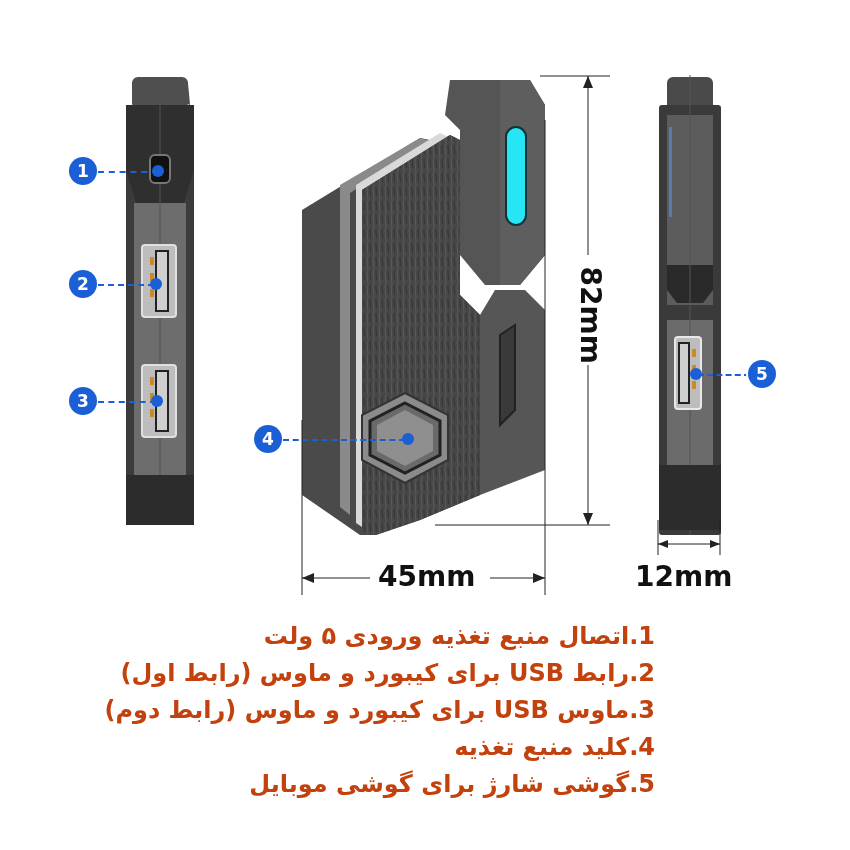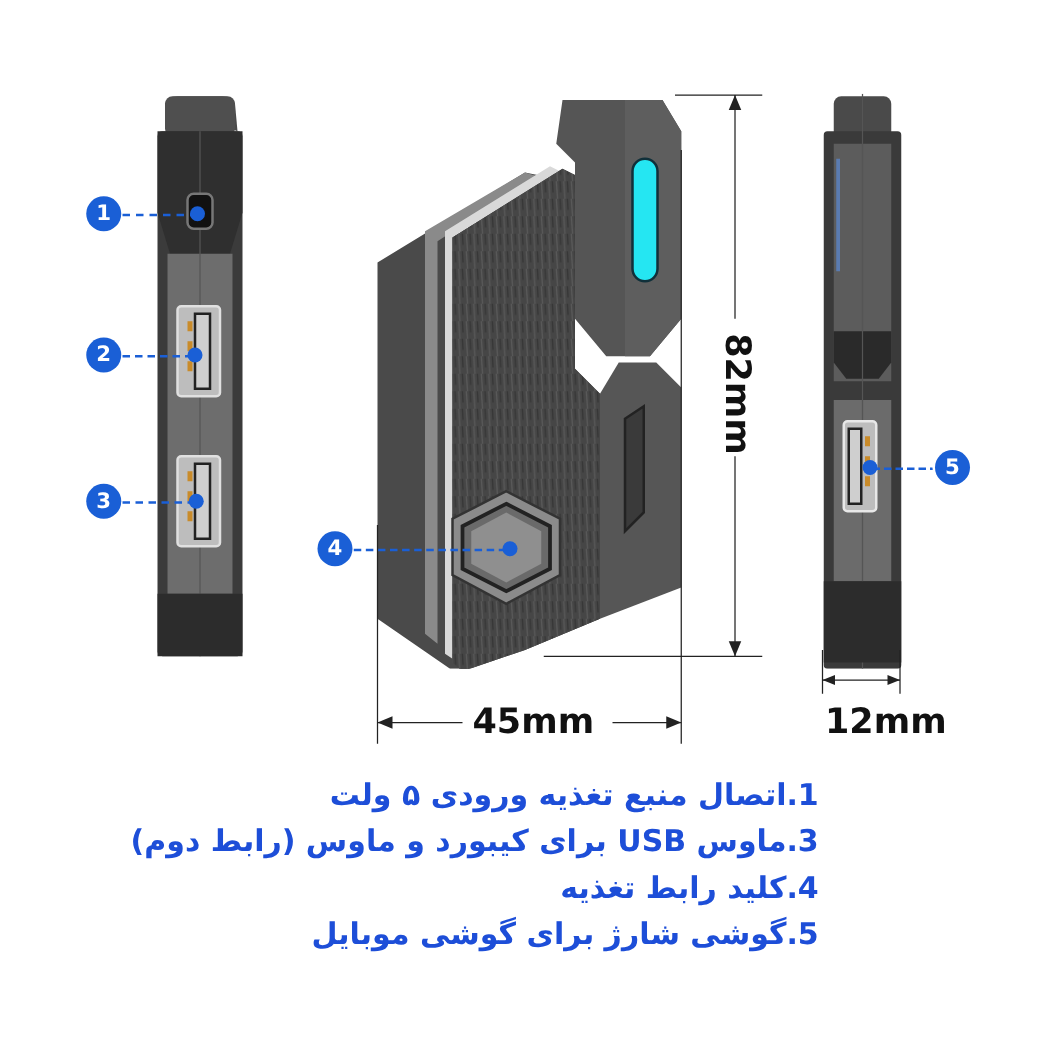--- a/index.html
+++ b/index.html
@@ -9,21 +9,21 @@
     position:absolute; width:28px; height:28px; border-radius:50%;
     background:#1a5fd6; color:#fff; font-weight:bold; font-size:17px;
     display:flex; align-items:center; justify-content:center;
     font-family:"DejaVu Sans", sans-serif; box-shadow:0 0 0 2px #fff;
   }
   .leader { position:absolute; height:0; border-top:2px dashed #1a5fd6; }
   .dot { position:absolute; width:12px; height:12px; border-radius:50%; background:#1a5fd6; }
   .dim-label { position:absolute; font-weight:bold; font-size:28px; color:#111; font-family:"DejaVu Sans", sans-serif; }
   .legend {
     position:absolute; left:100px; top:618px; width:555px; direction:rtl; text-align:right;
-    font-family:"DejaVu Sans", sans-serif; font-weight:bold; font-size:24px; line-height:37px; color:#1d4ed8;
+    font-family:"DejaVu Sans", sans-serif; font-weight:bold; font-size:24px; line-height:37px; color:#c2410c;
   }
   .legend-line { white-space:nowrap; }
 </style>
 </head>
 <body>
 
 <div class="abs" style="left:120px;top:75px;width:80px;height:455px;">
   <svg width="80" height="455" viewBox="0 0 80 455">
     <path d="M12 8 Q14 2 22 2 L58 2 Q66 2 68 8 L70 30 L70 30 Z" fill="#4a4a4a"></path>
     <rect x="12" y="2" width="56" height="32" rx="6" fill="#4f4f4f"></rect>
@@ -138,26 +138,27 @@
     <rect x="4" y="390" width="62" height="65" fill="#2c2c2c"></rect>
   </svg>
 </div>
 <svg class="abs" style="left:650px;top:520px;" width="80" height="40">
   <line x1="8" y1="0" x2="8" y2="35" stroke="#222" stroke-width="1"></line>
   <line x1="70" y1="0" x2="70" y2="35" stroke="#222" stroke-width="1"></line>
   <line x1="8" y1="24" x2="70" y2="24" stroke="#222" stroke-width="1"></line>
   <polygon points="8,24 18,20 18,28" fill="#222"></polygon>
   <polygon points="70,24 60,20 60,28" fill="#222"></polygon>
 </svg>
-<div class="dim-label" style="left:660px;top:560px;">12mm</div>
+<div class="dim-label" style="left:635px;top:560px;">12mm</div>
 
 <div class="dot" style="left:690px;top:368px;"></div>
 <div class="leader" style="left:698px;top:374px;width:52px;"></div>
 <div class="badge" style="left:748px;top:360px;">
     <span>5</span>
   </div>
 
 <div class="legend">
   <div class="legend-line"><span>1.</span><span>اتصال منبع تغذیه ورودی ۵ ولت</span></div>
+  <div class="legend-line"><span>2.</span><span>رابط USB برای کیبورد و ماوس (رابط اول)</span></div>
   <div class="legend-line"><span>3.</span><span>ماوس USB برای کیبورد و ماوس (رابط دوم)</span></div>
-  <div class="legend-line"><span>4.</span><span>کلید رابط تغذیه</span></div>
+  <div class="legend-line"><span>4.</span><span>کلید منبع تغذیه</span></div>
   <div class="legend-line"><span>5.</span><span>گوشی شارژ برای گوشی موبایل</span></div>
 </div>
 
 </body></html>

